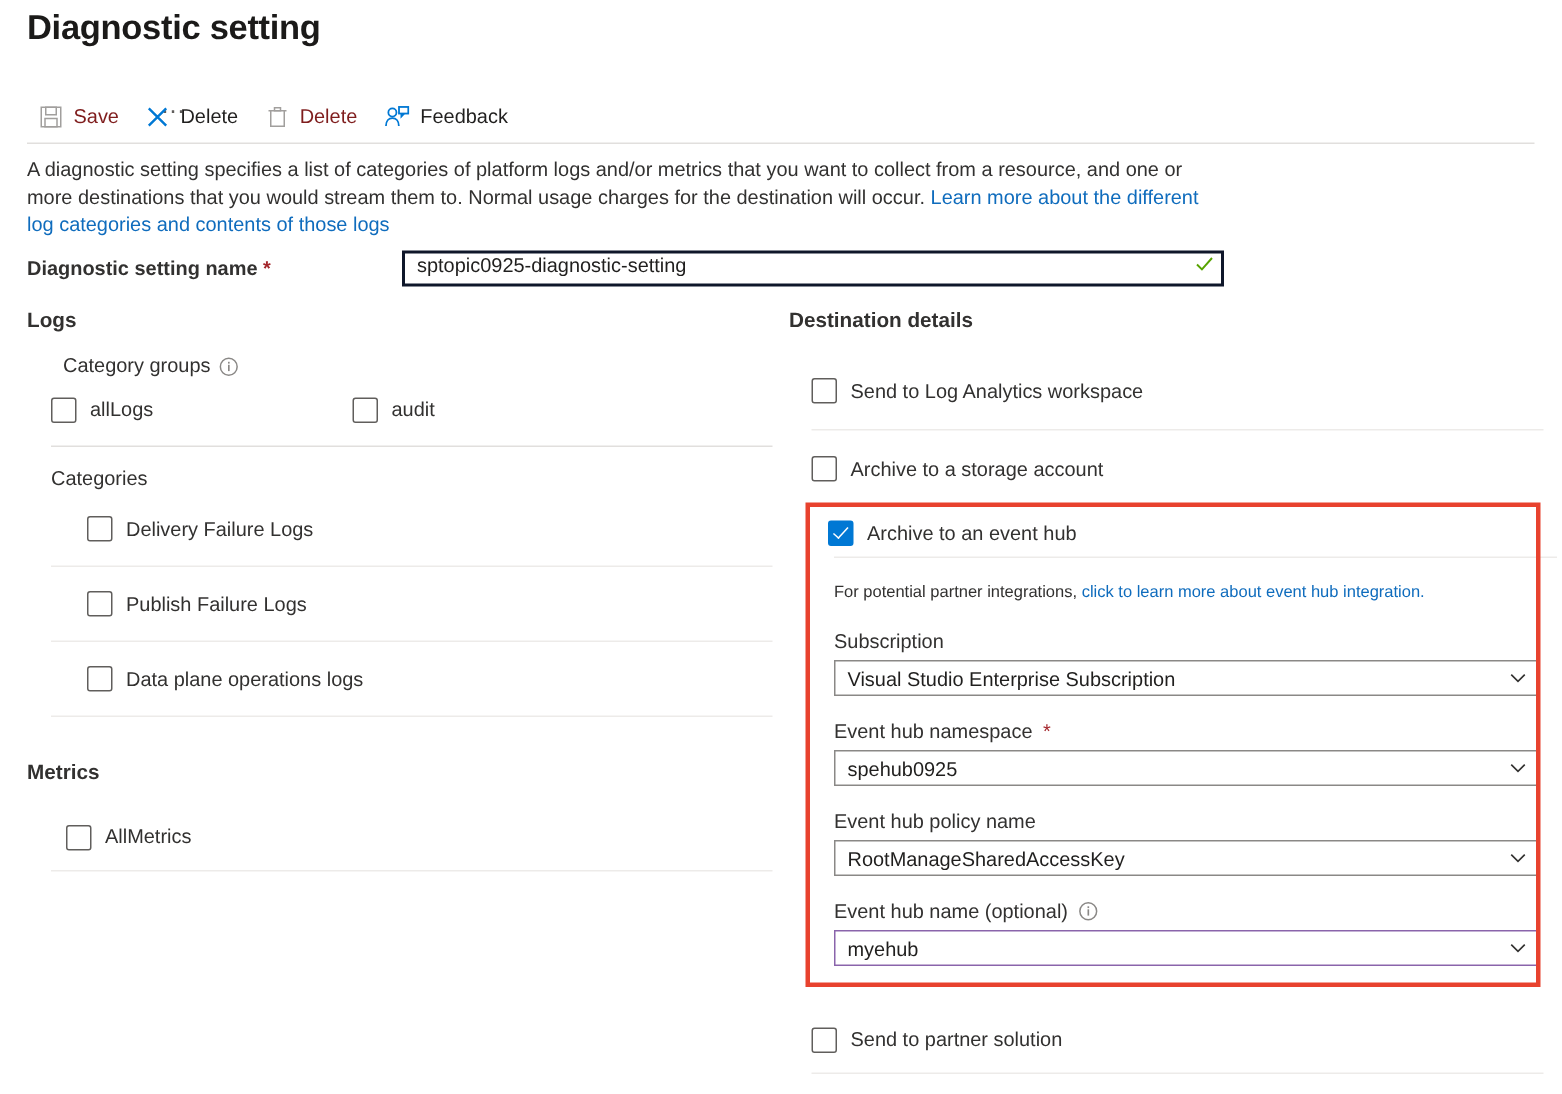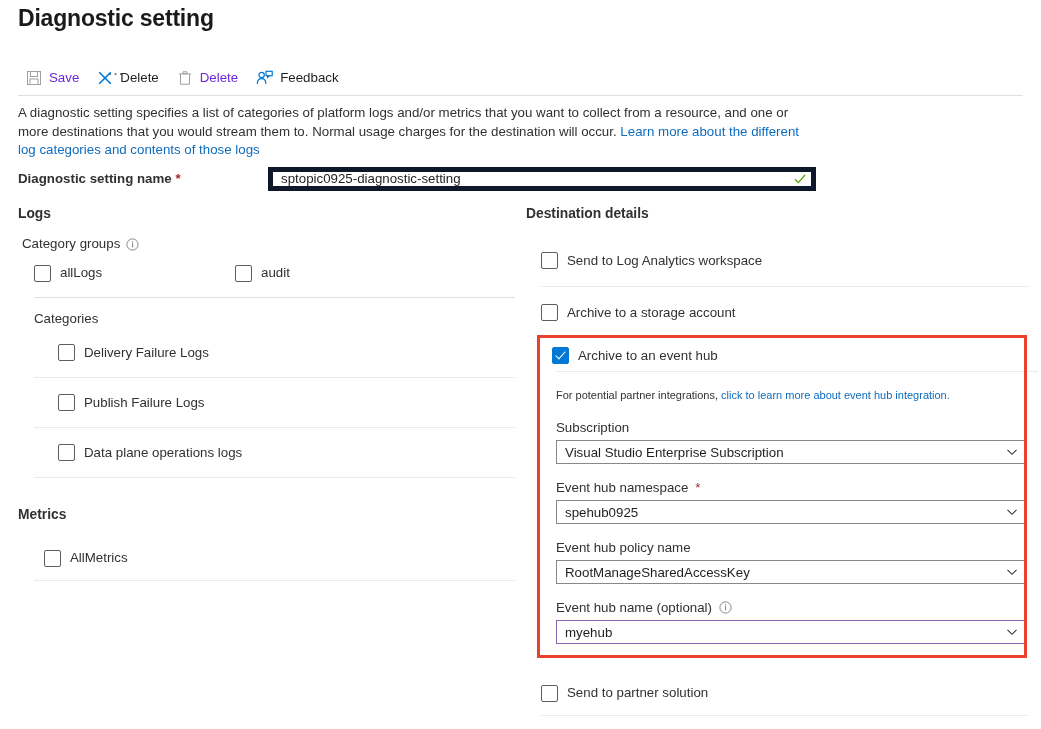--- a/index.html
+++ b/index.html
@@ -56,21 +56,21 @@
   .cmd {
     display: flex;
     align-items: center;
     gap: 7px;
     padding: 3px 10px 3px 8px;
     font-size: 13.3px;
     line-height: 18px;
     cursor: pointer;
     white-space: nowrap;
   }
-  .cmd.disabled { color: #6d28d9; cursor: default; }
+  .cmd.disabled { color: #7f1d1d; cursor: default; }
   .cmd.enabled  { color: #201f1e; }
   .cmd svg { display: block; flex: none; }
   .cmdbar-rule {
     position: absolute;
     left: 18px;
     top: 95px;
     width: 1005px;
     height: 1px;
     background: #e1dfdd;
   }
@@ -108,24 +108,24 @@
     color: #323130;
     font-weight: bold;
   }
   .req { color: #a4262c; }
   .name-input-wrap {
     position: absolute;
     left: 250px;
     top: 0;
     width: 548px;
     height: 24px;
-    border: 5px solid #0f172a;
+    border: 2px solid #0f172a;
     background: #ffffff;
     display: flex;
-    align-items: flex-end;
+    align-items: flex-start;
     box-sizing: border-box;
   }
   .name-input {
     flex: 1 1 auto;
     border: none;
     outline: none;
     font-family: "Liberation Sans", sans-serif;
     font-size: 13.3px;
     color: #201f1e;
     padding: 0 6px 0 8px;
@@ -420,21 +420,21 @@
         <path d="M2 7.3 L5.3 10.6 L12 3" fill="none" stroke="#57a300" stroke-width="1.3"></path>
       </svg>
     </span>
   </div>
 </div>
 
 <div class="col-left">
 
   <div class="section-title">Logs</div>
 
-  <div class="sub-title" style="margin-left:4px;">
+  <div class="sub-title" style="margin-left:24px;">
     <span>Category groups</span>
     <span class="info-i">
       <svg width="13" height="13" viewBox="0 0 13 13">
         <circle cx="6.5" cy="6.5" r="5.6" fill="none" stroke="#8a8886" stroke-width="1"></circle>
         <rect x="6" y="5.2" width="1.1" height="4.2" fill="#8a8886"></rect>
         <rect x="6" y="3.2" width="1.1" height="1.2" fill="#8a8886"></rect>
       </svg>
     </span>
   </div>
 

